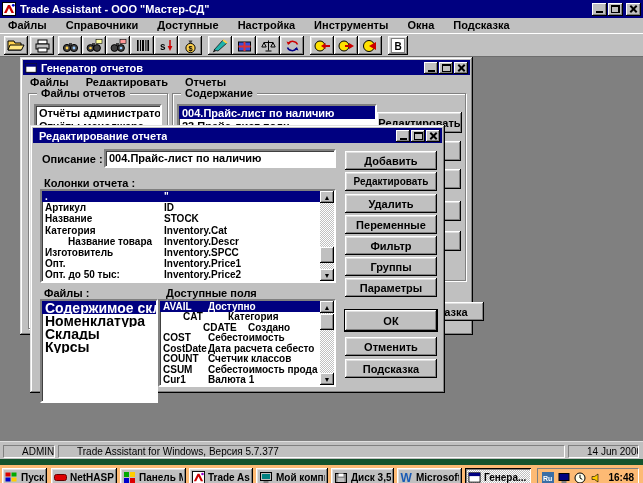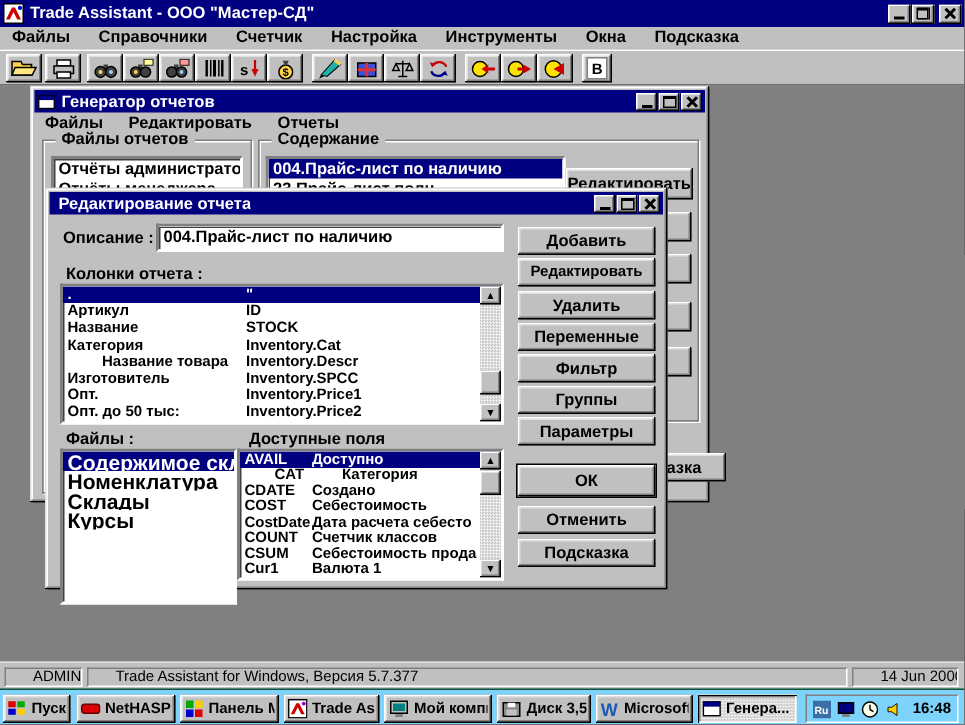--- a/index.html
+++ b/index.html
@@ -59,21 +59,21 @@
             box-shadow: inset -1px -1px 0 #000, inset 1px 1px 0 #fff, inset -2px -2px 0 #808080;
             font-size:7px; display:flex; align-items:center; justify-content:center; }
   .sb-btn.up { top:0; } .sb-btn.down { bottom:0; }
   .sb-thumb { position:absolute; left:0; width:14px; height:16px; background:#c0c0c0;
               box-shadow: inset -1px -1px 0 #000, inset 1px 1px 0 #fff, inset -2px -2px 0 #808080; }
 
   .statusbar { background:#c0c0c0; border-top:1px solid #dfdfdf; font-weight:normal; font-size:10px; }
   .spanel { position:absolute; top:3px; height:13px; border:1px solid; border-color:#808080 #fff #fff #808080;
             padding:0 18px; line-height:11px; overflow:hidden; white-space:nowrap; }
 
-  .taskbar { background:#7dd3fc; border-top:1px solid #14532d; }
+  .taskbar { background:#fdba74; border-top:6px solid #14532d; }
   .task { position:absolute; top:3px; height:19px; font-size:10px; justify-content:flex-start;
           padding:0 3px; gap:3px; }
   .task svg { flex:0 0 auto; }
   .task.pressed { box-shadow: inset 1px 1px 0 #000, inset -1px -1px 0 #fff, inset 2px 2px 0 #808080;
                   background-image: conic-gradient(#fff 25%, #c0c0c0 0 50%, #fff 0 75%, #c0c0c0 0);
                   background-size:2px 2px; }
   .tray { position:absolute; top:3px; height:19px; border:1px solid; border-color:#808080 #fff #fff #808080;
           display:flex; align-items:center; gap:4px; padding:0 4px; font-size:10px; }
   .lbl { overflow:hidden; white-space:nowrap; }
 </style>
@@ -98,21 +98,21 @@
         </span>
       <span class="cap" style="margin-left:2px;">
           <span class="g-x"></span>
         </span>
     </span>
   </div>
 
   <div class="abs" style="left:0;top:18px;width:643px;height:15px;background:#c0c0c0;">
     <span class="menu-item">Файлы</span>
     <span class="menu-item">Справочники</span>
-    <span class="menu-item">Счетчик</span>
+    <span class="menu-item">Доступные</span>
     <span class="menu-item">Настройка</span>
     <span class="menu-item">Инструменты</span>
     <span class="menu-item">Окна</span>
     <span class="menu-item">Подсказка</span>
   </div>
 
   <div class="abs toolbar" style="left:0;top:33px;width:643px;height:24px;">
     <button class="btn95 tb" style="left:4px;">
         <svg width="18" height="15" viewBox="0 0 18 15">
           <path d="M1 3h6l1 2h6v7H1z" fill="#ffd24d" stroke="#000"></path>
@@ -379,21 +379,21 @@
 
     <div class="abs sunken" style="left:128px;top:174px;width:178px;height:88px;font-size:10px;">
       <div class="lrow sel" style="height:10.5px;">
           <span class="c1" style="width:48px;">AVAIL</span>
           <span class="c2">Доступно</span>
         </div>
       <div class="lrow" style="height:10.5px;">
           <span class="c1" style="width:48px;margin-left:20px;">CAT</span>
           <span class="c2">Категория</span>
         </div>
-      <div class="lrow" style="height:10.5px;">
+      <div class="lrow" style="height:10.5px;padding-left:40px;">
           <span class="c1" style="width:48px;">CDATE</span>
           <span class="c2">Создано</span>
         </div>
       <div class="lrow" style="height:10.5px;">
           <span class="c1" style="width:48px;">COST</span>
           <span class="c2">Себестоимость</span>
         </div>
       <div class="lrow" style="height:10.5px;">
           <span class="c1" style="width:48px;">CostDate</span>
           <span class="c2">Дата расчета себесто</span>

